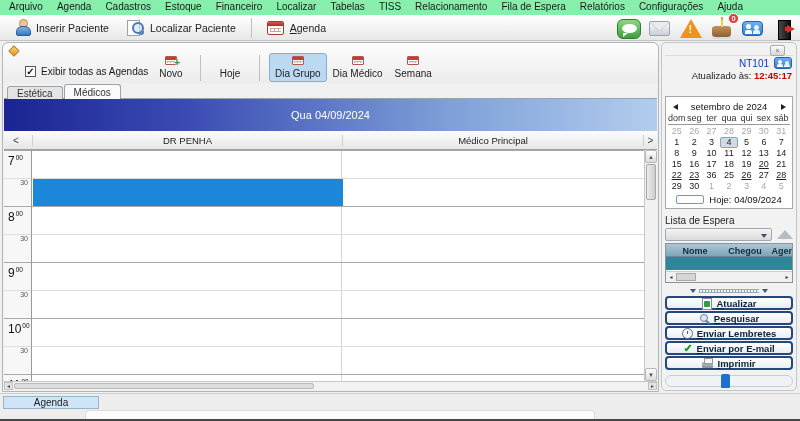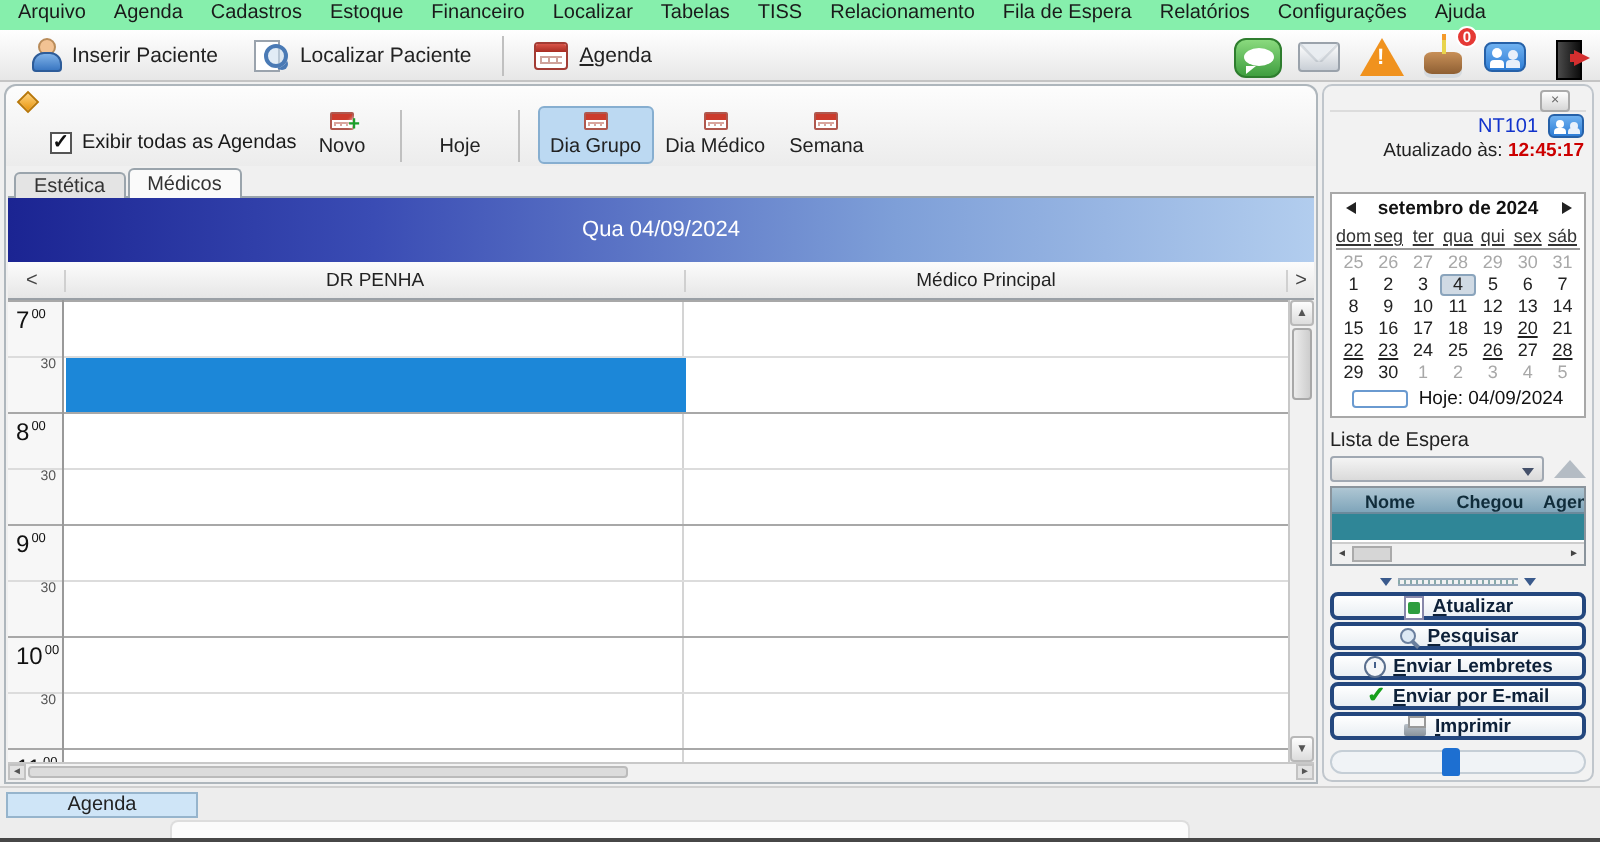--- a/index.html
+++ b/index.html
@@ -106,29 +106,29 @@
   .close-btn { position:absolute; right:8px; top:2px; width:15px; height:11px; background:linear-gradient(#fdfdfd,#d6d6d6); border:1px solid #aaa; border-radius:2px; font-size:7px; line-height:9px; text-align:center; color:#666; }
   .nt-row { display:flex; justify-content:flex-end; align-items:center; gap:5px; height:14px; padding-right:1px; }
   .nt-code { color:#1133cc; font-size:10px; }
   .mini-people { width:18px; height:12px; background:linear-gradient(#6fb1f0,#2f7ed6); border:1px solid #2661a8; border-radius:3px; position:relative; }
   .mini-people::before { content:""; position:absolute; left:3px; top:2px; width:4px; height:4px; background:#fff; border-radius:50%; box-shadow:7px 1px 0 #e8f0fa; }
   .mini-people::after { content:""; position:absolute; left:2px; bottom:1px; width:6px; height:3px; background:#fff; border-radius:2px 2px 0 0; box-shadow:7px 0 0 #e8f0fa; }
   .atual-row { text-align:right; font-size:9.5px; color:#222; height:12px; padding-right:1px; }
   .atual-time { color:#cc0000; font-weight:bold; }
 
   .mini-cal { margin-top:14px; background:#fff; border:1px solid #a8a8a8; padding:2px 1px 3px; font-size:9px; }
-  .mc-head { display:flex; align-items:flex-start; height:13px;font-weight:bold; }
+  .mc-head { display:flex; align-items:flex-end; height:13px; }
   .mc-arrow { width:16px; text-align:center; }
   .tri-l { display:inline-block; width:0; height:0; border-top:3px solid transparent; border-bottom:3px solid transparent; border-right:5px solid #222; }
   .tri-r { display:inline-block; width:0; height:0; border-top:3px solid transparent; border-bottom:3px solid transparent; border-left:5px solid #222; }
   .mc-title { flex:1; text-align:center; font-size:9.5px; color:#111; }
   .mc-weekdays { display:flex; border-bottom:1px solid #999; margin:1px 1px 1px; }
   .mc-week { display:flex; margin:0 1px; }
   .mc-cell { width:18px; height:11px; line-height:11px; text-align:center; font-size:9px; color:#222; }
-  .mc-wd { color:#333;text-decoration:underline; }
+  .mc-wd { color:#333; }
   .mc-cell.muted { color:#a8a8a8; }
   .mc-cell.sel { background:#d0dae4; border:1px solid #8aa4bc; border-radius:2px; line-height:9px; }
   .mc-cell.und { text-decoration:underline; }
   .mc-foot { display:flex; align-items:center; justify-content:center; gap:5px; margin-top:2px; font-size:9.5px; color:#111; }
   .today-box { width:28px; height:9px; border:1px solid #6a9ad0; border-radius:2px; background:#fff; }
 
   .wl-label { margin-top:6px; font-size:10px; color:#222; height:11px; }
   .wl-combo-row { display:flex; align-items:center; gap:5px; margin-top:1px; height:14px; }
   .wl-combo { flex:1; height:13px; background:linear-gradient(#f4f4f4,#dadada); border:1px solid #a0a8b2; border-radius:2px; position:relative; }
   .wl-combo::after { content:""; position:absolute; right:4px; top:5px; border-left:3px solid transparent; border-right:3px solid transparent; border-top:4px solid #44506a; }
@@ -370,21 +370,21 @@
             <span class="mc-cell">16</span>
             <span class="mc-cell">17</span>
             <span class="mc-cell">18</span>
             <span class="mc-cell">19</span>
             <span class="mc-cell und">20</span>
             <span class="mc-cell">21</span>
           </div>
           <div class="mc-week">
             <span class="mc-cell und">22</span>
             <span class="mc-cell und">23</span>
-            <span class="mc-cell">24</span>
+            <span class="mc-cell">36</span>
             <span class="mc-cell">25</span>
             <span class="mc-cell und">26</span>
             <span class="mc-cell">27</span>
             <span class="mc-cell und">28</span>
           </div>
           <div class="mc-week">
             <span class="mc-cell">29</span>
             <span class="mc-cell">30</span>
             <span class="mc-cell muted">1</span>
             <span class="mc-cell muted">2</span>

